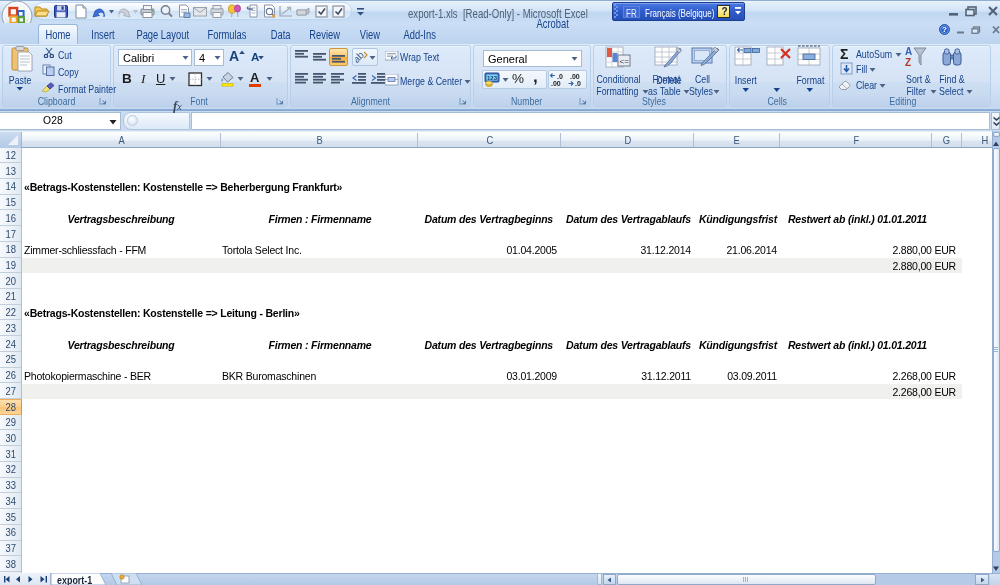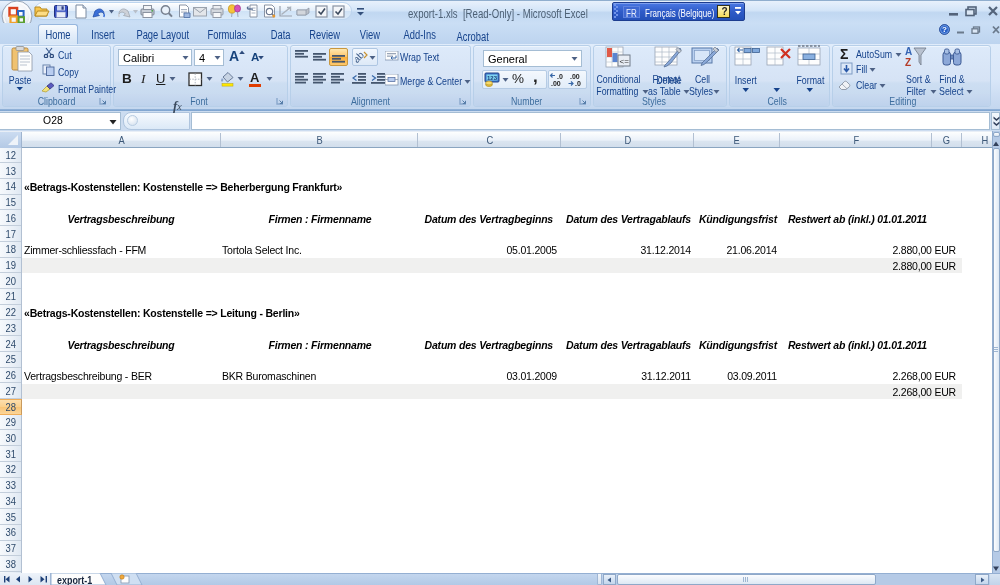--- a/index.html
+++ b/index.html
@@ -146,21 +146,21 @@
 <div style="position:absolute;left:0px;top:23px;width:1000px;height:21px;background:linear-gradient(#cadef5,#bdd4ef);"></div>
 <div style="position:absolute;left:38px;top:24px;width:40px;height:20px;background:linear-gradient(#f8fbfe,#e4eefa 50%,#d5e5f6);border:1px solid #96b6dd;border-bottom:none;border-radius:3px 3px 0 0;"></div>
 <div style="position:absolute;left:-42px;top:27.5px;width:200px;text-align:center;white-space:nowrap;"><span style="display:inline-block;transform:scaleX(0.78);font-size:12px;color:#15428b;">Home</span></div>
 <div style="position:absolute;left:3px;top:27.5px;width:200px;text-align:center;white-space:nowrap;"><span style="display:inline-block;transform:scaleX(0.78);font-size:12px;color:#15428b;">Insert</span></div>
 <div style="position:absolute;left:63px;top:27.5px;width:200px;text-align:center;white-space:nowrap;"><span style="display:inline-block;transform:scaleX(0.78);font-size:12px;color:#15428b;">Page Layout</span></div>
 <div style="position:absolute;left:127px;top:27.5px;width:200px;text-align:center;white-space:nowrap;"><span style="display:inline-block;transform:scaleX(0.78);font-size:12px;color:#15428b;">Formulas</span></div>
 <div style="position:absolute;left:180.5px;top:27.5px;width:200px;text-align:center;white-space:nowrap;"><span style="display:inline-block;transform:scaleX(0.78);font-size:12px;color:#15428b;">Data</span></div>
 <div style="position:absolute;left:225px;top:27.5px;width:200px;text-align:center;white-space:nowrap;"><span style="display:inline-block;transform:scaleX(0.78);font-size:12px;color:#15428b;">Review</span></div>
 <div style="position:absolute;left:269.5px;top:27.5px;width:200px;text-align:center;white-space:nowrap;"><span style="display:inline-block;transform:scaleX(0.78);font-size:12px;color:#15428b;">View</span></div>
 <div style="position:absolute;left:320px;top:27.5px;width:200px;text-align:center;white-space:nowrap;"><span style="display:inline-block;transform:scaleX(0.78);font-size:12px;color:#15428b;">Add-Ins</span></div>
-<div style="position:absolute;left:373px;top:30px;width:200px;text-align:center;white-space:nowrap;"><span style="display:inline-block;transform:scaleX(0.78);font-size:12px;color:#15428b;">Acrobat</span></div>
+<div style="position:absolute;left:373px;top:17px;width:200px;text-align:right;white-space:nowrap;"><span style="display:inline-block;transform:scaleX(0.78);font-size:12px;color:#15428b;">Acrobat</span></div>
 <svg style="position:absolute;left:939px;top:24px" width="11" height="11" viewBox="0 0 11 11">
     <circle cx="5.5" cy="5.5" r="5" fill="#2a62c8" stroke="#1a3f8c" stroke-width="0.8"></circle>
     <circle cx="5.5" cy="5.5" r="4" fill="none" stroke="#7fa8e8" stroke-width="0.8"></circle>
     <text x="3" y="8.3" font-size="8" font-weight="bold" fill="#fff">?</text>
   </svg>
 <svg style="position:absolute;left:955px;top:24px" width="45" height="11" viewBox="0 0 45 11">
     <rect x="2" y="7.5" width="7" height="2" fill="#6b7a8c"></rect>
     <rect x="18.5" y="3" width="6" height="5" fill="none" stroke="#6b7a8c" stroke-width="1.3"></rect>
     <rect x="17" y="4.8" width="6" height="4.5" fill="#dce8f6" stroke="#6b7a8c" stroke-width="1.3"></rect>
     <path d="M38 2.5 L44 9 M44 2.5 L38 9" stroke="#6b7a8c" stroke-width="1.8"></path>
@@ -622,33 +622,33 @@
 <div style="position:absolute;left:21.5px;top:383.8px;width:940px;height:14.72px;background:#f0f0ef;"></div>
 <div style="position:absolute;left:24px;top:181.44px;white-space:nowrap;font-size:10.5px;letter-spacing:-0.2px;color:#000;font-weight:bold;">«Betrags-Kostenstellen: Kostenstelle =&gt; Beherbergung Frankfurt»</div>
 <div style="position:absolute;left:-29px;top:212.88px;width:300px;text-align:center;white-space:nowrap;font-size:10.5px;letter-spacing:-0.2px;color:#000;font-weight:bold;font-style:italic;">Vertragsbeschreibung</div>
 <div style="position:absolute;left:170px;top:212.88px;width:300px;text-align:center;white-space:nowrap;font-size:10.5px;letter-spacing:-0.2px;color:#000;font-weight:bold;font-style:italic;">Firmen : Firmenname</div>
 <div style="position:absolute;right:447px;top:212.88px;white-space:nowrap;font-size:10.5px;letter-spacing:-0.2px;color:#000;font-weight:bold;font-style:italic;">Datum des Vertragbeginns</div>
 <div style="position:absolute;right:309px;top:212.88px;white-space:nowrap;font-size:10.5px;letter-spacing:-0.2px;color:#000;font-weight:bold;font-style:italic;">Datum des Vertragablaufs</div>
 <div style="position:absolute;right:223px;top:212.88px;white-space:nowrap;font-size:10.5px;letter-spacing:-0.2px;color:#000;font-weight:bold;font-style:italic;">Kündigungsfrist</div>
 <div style="position:absolute;right:73px;top:212.88px;white-space:nowrap;font-size:10.5px;letter-spacing:-0.2px;color:#000;font-weight:bold;font-style:italic;">Restwert ab (inkl.) 01.01.2011</div>
 <div style="position:absolute;left:24px;top:244.32px;white-space:nowrap;font-size:10.5px;letter-spacing:-0.2px;color:#000;">Zimmer-schliessfach - FFM</div>
 <div style="position:absolute;left:222px;top:244.32px;white-space:nowrap;font-size:10.5px;letter-spacing:-0.2px;color:#000;">Tortola Select Inc.</div>
-<div style="position:absolute;right:443px;top:244.32px;white-space:nowrap;font-size:10.5px;letter-spacing:-0.2px;color:#000;">05.01.2005</div>
+<div style="position:absolute;right:443px;top:244.32px;white-space:nowrap;font-size:10.5px;letter-spacing:-0.2px;color:#000;">01.04.2005</div>
 <div style="position:absolute;right:309px;top:244.32px;white-space:nowrap;font-size:10.5px;letter-spacing:-0.2px;color:#000;">31.12.2014</div>
 <div style="position:absolute;right:223px;top:244.32px;white-space:nowrap;font-size:10.5px;letter-spacing:-0.2px;color:#000;">21.06.2014</div>
 <div style="position:absolute;right:44px;top:244.32px;white-space:nowrap;font-size:10.5px;letter-spacing:-0.2px;color:#000;">2.880,00 EUR</div>
 <div style="position:absolute;right:44px;top:260.04px;white-space:nowrap;font-size:10.5px;letter-spacing:-0.2px;color:#000;">2.880,00 EUR</div>
 <div style="position:absolute;left:24px;top:307.20000000000005px;white-space:nowrap;font-size:10.5px;letter-spacing:-0.2px;color:#000;font-weight:bold;">«Betrags-Kostenstellen: Kostenstelle =&gt; Leitung - Berlin»</div>
 <div style="position:absolute;left:-29px;top:338.64px;width:300px;text-align:center;white-space:nowrap;font-size:10.5px;letter-spacing:-0.2px;color:#000;font-weight:bold;font-style:italic;">Vertragsbeschreibung</div>
 <div style="position:absolute;left:170px;top:338.64px;width:300px;text-align:center;white-space:nowrap;font-size:10.5px;letter-spacing:-0.2px;color:#000;font-weight:bold;font-style:italic;">Firmen : Firmenname</div>
 <div style="position:absolute;right:447px;top:338.64px;white-space:nowrap;font-size:10.5px;letter-spacing:-0.2px;color:#000;font-weight:bold;font-style:italic;">Datum des Vertragbeginns</div>
 <div style="position:absolute;right:309px;top:338.64px;white-space:nowrap;font-size:10.5px;letter-spacing:-0.2px;color:#000;font-weight:bold;font-style:italic;">Datum des Vertragablaufs</div>
 <div style="position:absolute;right:223px;top:338.64px;white-space:nowrap;font-size:10.5px;letter-spacing:-0.2px;color:#000;font-weight:bold;font-style:italic;">Kündigungsfrist</div>
 <div style="position:absolute;right:73px;top:338.64px;white-space:nowrap;font-size:10.5px;letter-spacing:-0.2px;color:#000;font-weight:bold;font-style:italic;">Restwert ab (inkl.) 01.01.2011</div>
-<div style="position:absolute;left:24px;top:370.08000000000004px;white-space:nowrap;font-size:10.5px;letter-spacing:-0.2px;color:#000;">Vertragsbeschreibung - BER</div>
+<div style="position:absolute;left:24px;top:370.08000000000004px;white-space:nowrap;font-size:10.5px;letter-spacing:-0.2px;color:#000;">Photokopiermaschine - BER</div>
 <div style="position:absolute;left:222px;top:370.08000000000004px;white-space:nowrap;font-size:10.5px;letter-spacing:-0.2px;color:#000;">BKR Buromaschinen</div>
 <div style="position:absolute;right:443px;top:370.08000000000004px;white-space:nowrap;font-size:10.5px;letter-spacing:-0.2px;color:#000;">03.01.2009</div>
 <div style="position:absolute;right:309px;top:370.08000000000004px;white-space:nowrap;font-size:10.5px;letter-spacing:-0.2px;color:#000;">31.12.2011</div>
 <div style="position:absolute;right:223px;top:370.08000000000004px;white-space:nowrap;font-size:10.5px;letter-spacing:-0.2px;color:#000;">03.09.2011</div>
 <div style="position:absolute;right:44px;top:370.08000000000004px;white-space:nowrap;font-size:10.5px;letter-spacing:-0.2px;color:#000;">2.268,00 EUR</div>
 <div style="position:absolute;right:44px;top:385.8px;white-space:nowrap;font-size:10.5px;letter-spacing:-0.2px;color:#000;">2.268,00 EUR</div>
 <div style="position:absolute;left:992px;top:131px;width:8px;height:454px;background:#b5cae6;border-left:1px solid #93aed0;"></div>
 <div style="position:absolute;left:992.5px;top:132px;width:7px;height:5px;background:linear-gradient(#fdfdfe,#d7e2ef);border:1px solid #8fa8c8;border-radius:2px;"></div>
 <svg style="position:absolute;left:993px;top:141px" width="6" height="6" viewBox="0 0 6 6">
     <path d="M3 0.5 L6 5 L0 5 Z" fill="#33415c"></path>

